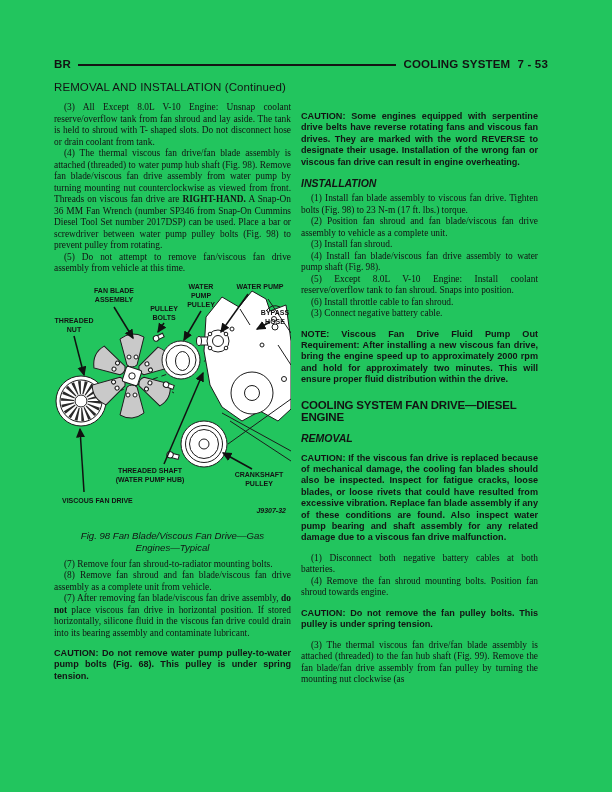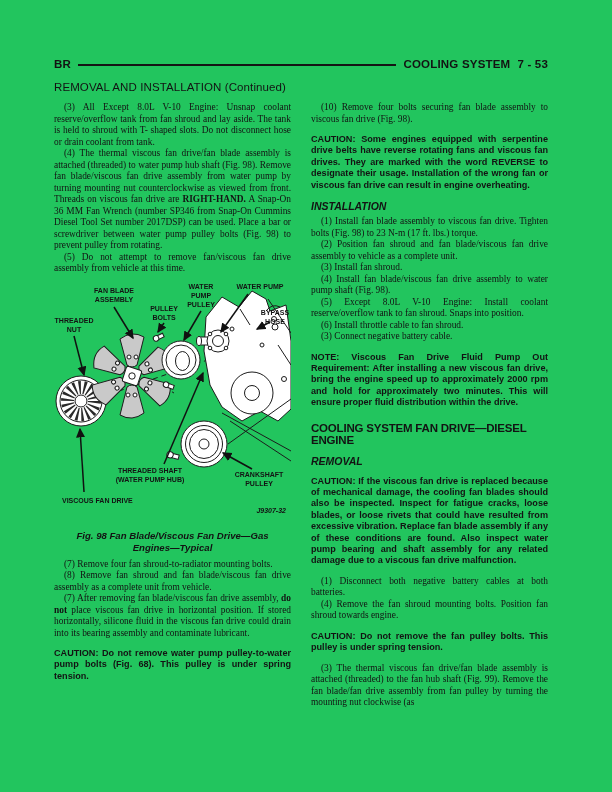--- a/index.html
+++ b/index.html
@@ -15,33 +15,33 @@
     overflow:hidden;
   }
   
   .hdr{display:flex;align-items:center;font-family:"Liberation Sans",sans-serif;
        font-weight:bold;font-size:11.5px;letter-spacing:.2px;}
   .hdr-rule{flex:1;height:2px;background:#151515;margin:1px 7px 0 7px;}
   .hdr-page{margin-left:7px;}
   .sec-title{font-family:"Liberation Sans",sans-serif;font-weight:normal;
        font-size:11.5px;margin:11px 0 9px 0;letter-spacing:.1px;}
   
-  .columns{display:flex;gap:20px;}
+  .columns{display:flex;gap:10px;}
   .col{width:237px;}
   p{margin:0;}
   .step{font-size:9.4px;line-height:11.5px;text-align:justify;text-indent:10px;}
   .caution,.note{font-family:"Liberation Sans",sans-serif;font-weight:bold;
        font-size:9.1px;line-height:11.4px;text-align:justify;margin:9px 0;}
   .subhead{font-family:"Liberation Sans",sans-serif;font-weight:bold;font-style:italic;
        font-size:10.5px;margin:9px 0 4px 0;}
   .majorhead{font-family:"Liberation Sans",sans-serif;font-weight:bold;
        font-size:11.5px;letter-spacing:-.2px;margin:13px 0 5px 0;}
   
   figure{margin:6px 0 4px 0;padding:0;}
-  figcaption{font-family:"Liberation Sans",sans-serif;font-weight:bold;font-style:italic;
+  figcaption{font-family:"Liberation Sans",sans-serif;font-weight:normal;font-style:italic;
        font-size:9.6px;line-height:12.5px;text-align:center;margin-top:5px;}
   svg .lbl{font-family:"Liberation Sans",sans-serif;font-weight:bold;font-size:7px;fill:#131313;}
   svg .code{font-family:"Liberation Sans",sans-serif;font-weight:bold;font-style:italic;font-size:7px;fill:#131313;}
   svg .ln{stroke:#1c1c1c;stroke-width:1;fill:none;}
   svg .shape{stroke:#1c1c1c;stroke-width:1;fill:#ffffff;}
   svg .blade{stroke:#1c1c1c;stroke-width:1;fill:#c9c9c9;}
   svg .arrow{stroke:#111;stroke-width:1.5;fill:none;}
 </style>
 </head>
 <body>
@@ -208,21 +208,20 @@
         </figcaption>
       </figure>
 
       <p class="step">(7) Remove four fan shroud-to-radiator mounting bolts.</p>
       <p class="step">(8) Remove fan shroud and fan blade/viscous fan drive assembly as a complete unit from vehicle.</p>
       <p class="step"><span>(7) After removing fan blade/viscous fan drive assembly, </span><b>do not</b><span> place viscous fan drive in horizontal position. If stored horizontally, silicone fluid in the viscous fan drive could drain into its bearing assembly and contaminate lubricant.</span></p>
       <p class="caution">CAUTION: Do not remove water pump pulley-to-water pump bolts (Fig. 68). This pulley is under spring tension.</p>
     </div>
 
     <div class="col">
-      <p class="step">(10) Remove four bolts securing fan blade assembly to viscous fan drive (Fig. 98).</p>
       <p class="caution">CAUTION: Some engines equipped with serpentine drive belts have reverse rotating fans and viscous fan drives. They are marked with the word REVERSE to designate their usage. Installation of the wrong fan or viscous fan drive can result in engine overheating.</p>
 
       <div class="subhead">INSTALLATION</div>
       <p class="step">(1) Install fan blade assembly to viscous fan drive. Tighten bolts (Fig. 98) to 23 N-m (17 ft. lbs.) torque.</p>
       <p class="step">(2) Position fan shroud and fan blade/viscous fan drive assembly to vehicle as a complete unit.</p>
       <p class="step">(3) Install fan shroud.</p>
       <p class="step">(4) Install fan blade/viscous fan drive assembly to water pump shaft (Fig. 98).</p>
       <p class="step">(5) Except 8.0L V-10 Engine: Install coolant reserve/overflow tank to fan shroud. Snaps into position.</p>
       <p class="step">(6) Install throttle cable to fan shroud.</p>
       <p class="step">(3) Connect negative battery cable.</p>

